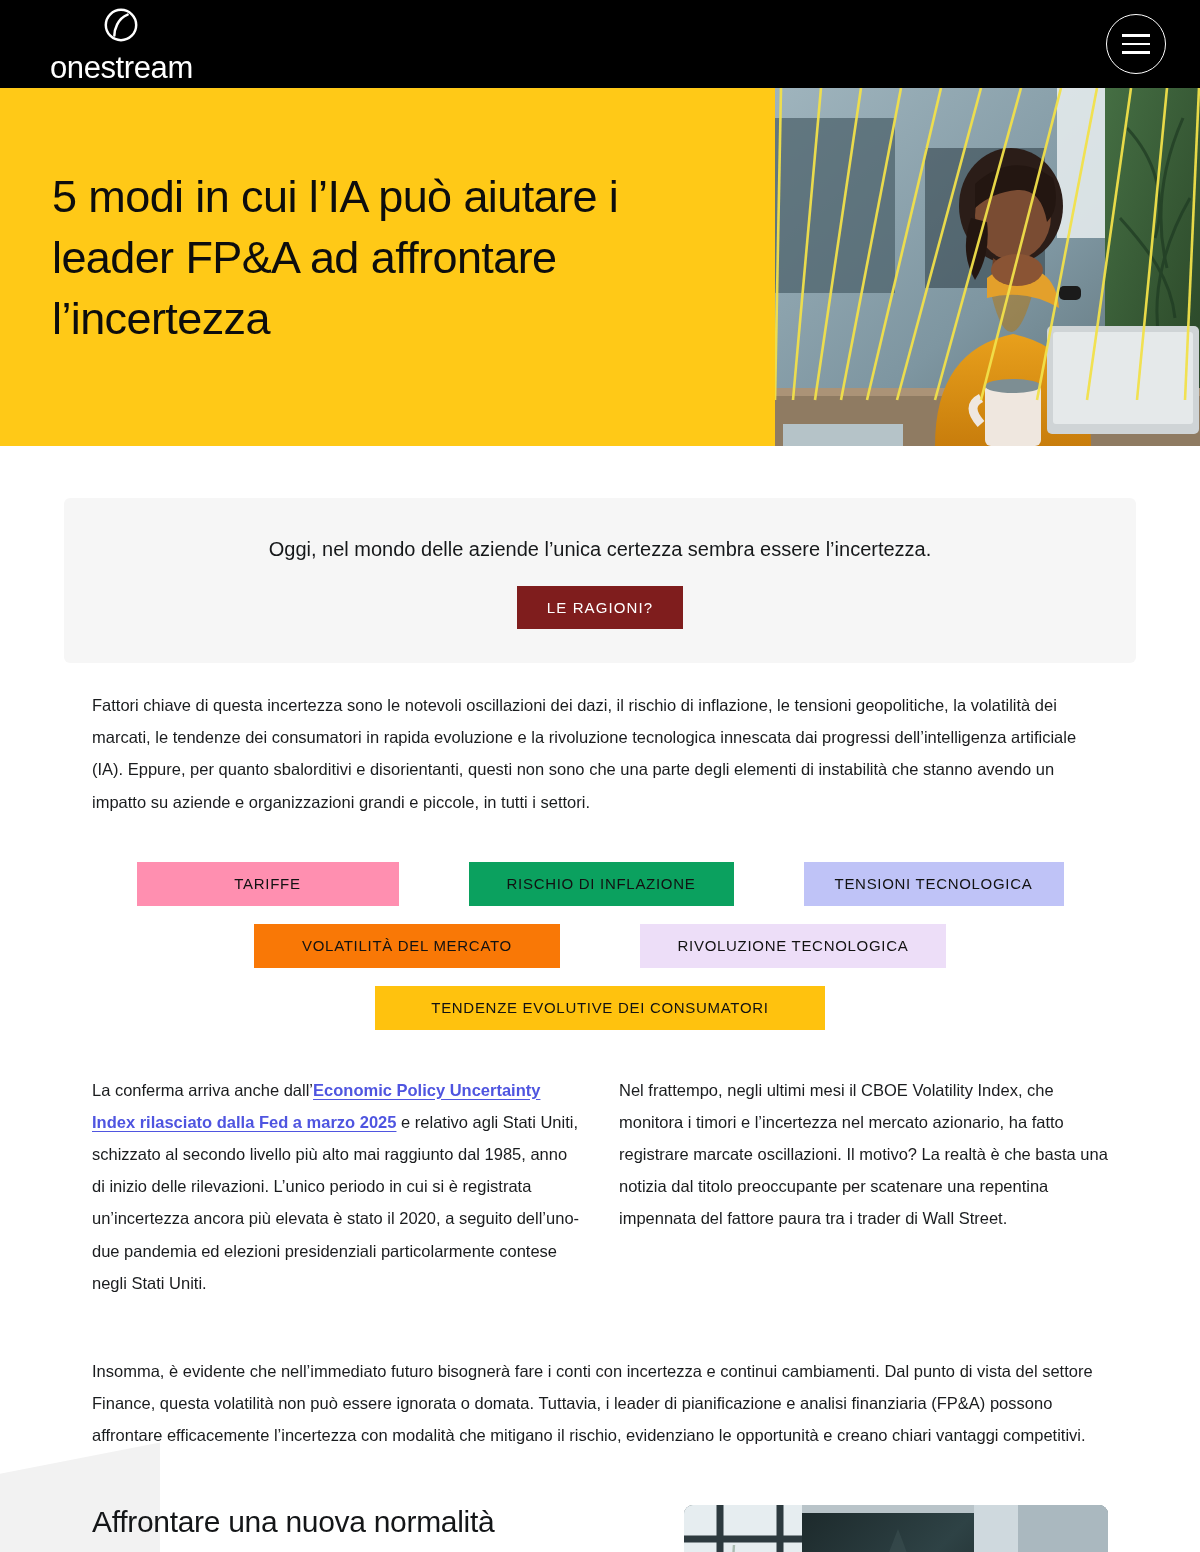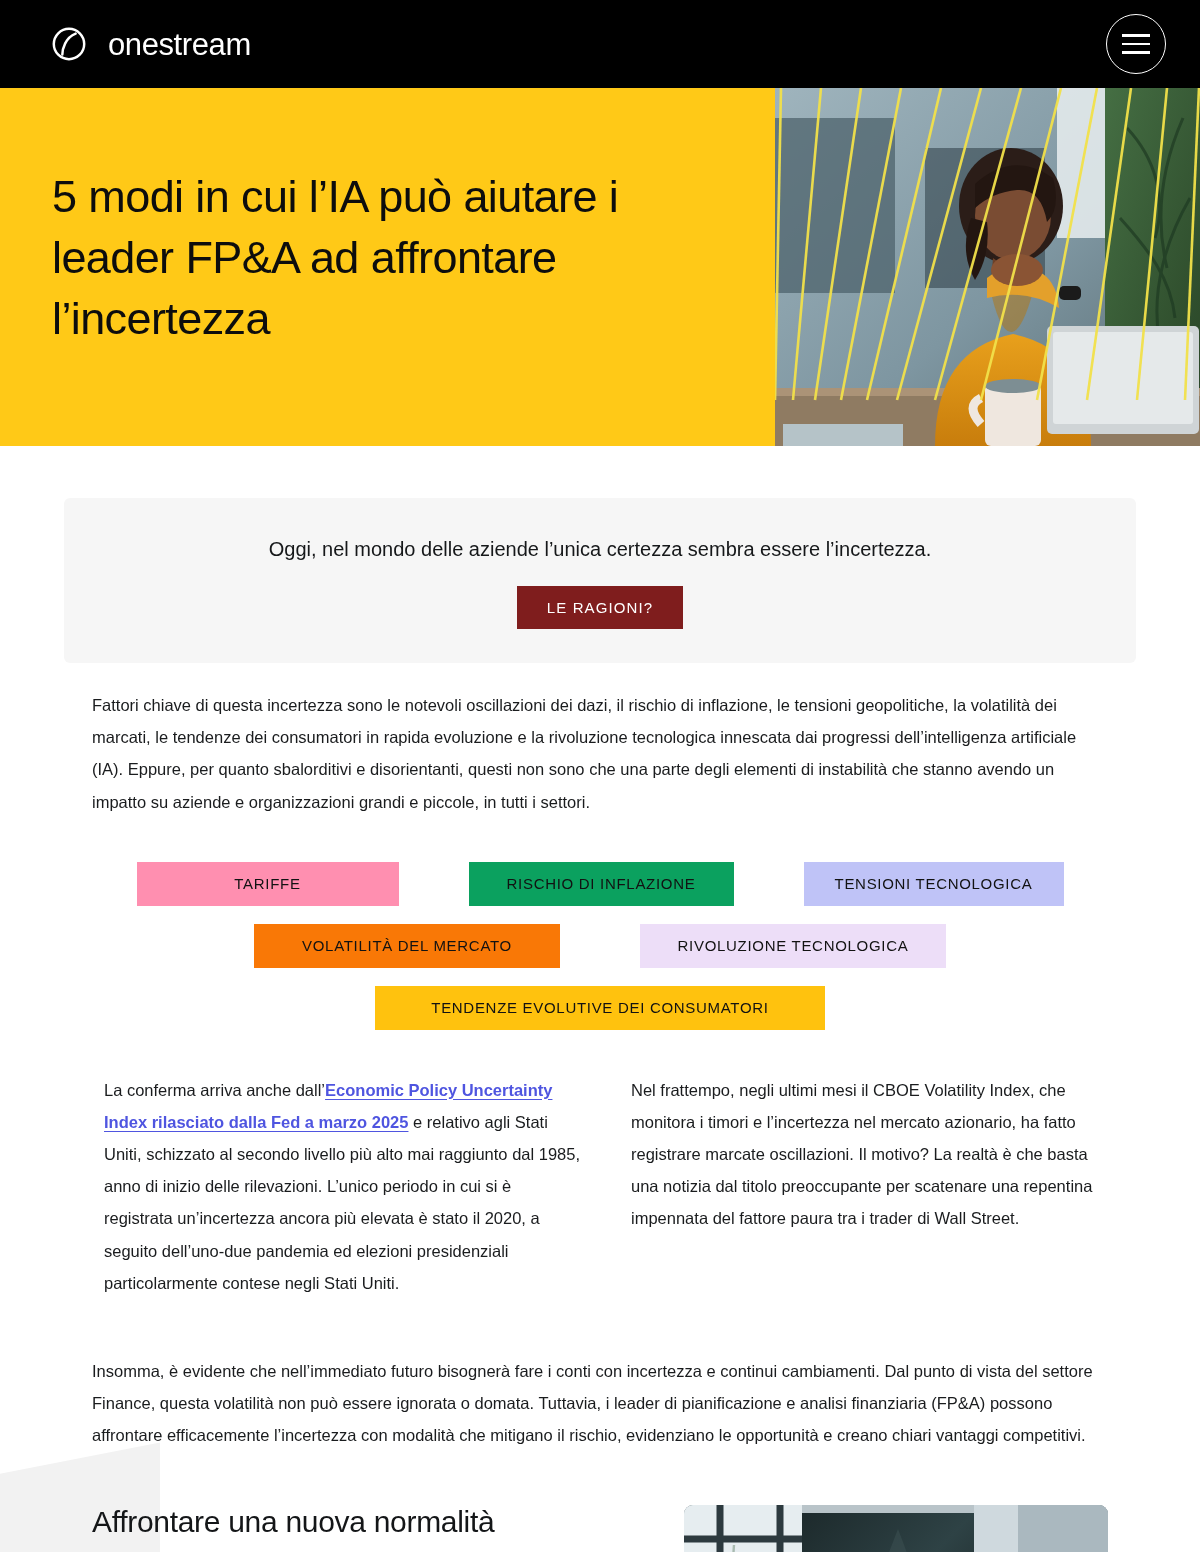--- a/index.html
+++ b/index.html
@@ -14,21 +14,21 @@
 
   
   .navbar {
     position: relative;
     height: 88px;
     background: #000000;
     display: flex;
     align-items: center;
     padding: 0 24px 0 50px;
   }
-  .brand { display: flex; align-items: center; gap: 20px; }
+  .brand { display: flex; align-items: center; gap: 8px; flex-direction: column; }
   .brand-mark { width: 38px; height: 38px; display: block; }
   .brand-name {
     color: #ffffff;
     font-size: 31px;
     letter-spacing: -0.4px;
     font-weight: 400;
     line-height: 1;
   }
   .menu-btn {
     position: absolute;
@@ -127,21 +127,20 @@
     display: flex;
     gap: 38px;
     margin-top: 44px;
     padding: 0 28px;
   }
   .col { flex: 1; }
   .col p {
     font-size: 16.5px;
     line-height: 1.95;
     color: #1a1c1e;
-    margin-left: 12px;
   }
   .inline-link {
     color: #4f55e0;
     font-weight: 700;
     text-decoration: underline;
     text-underline-offset: 3px;
   }
 
   .p-insomma { margin-top: 56px; }
 

